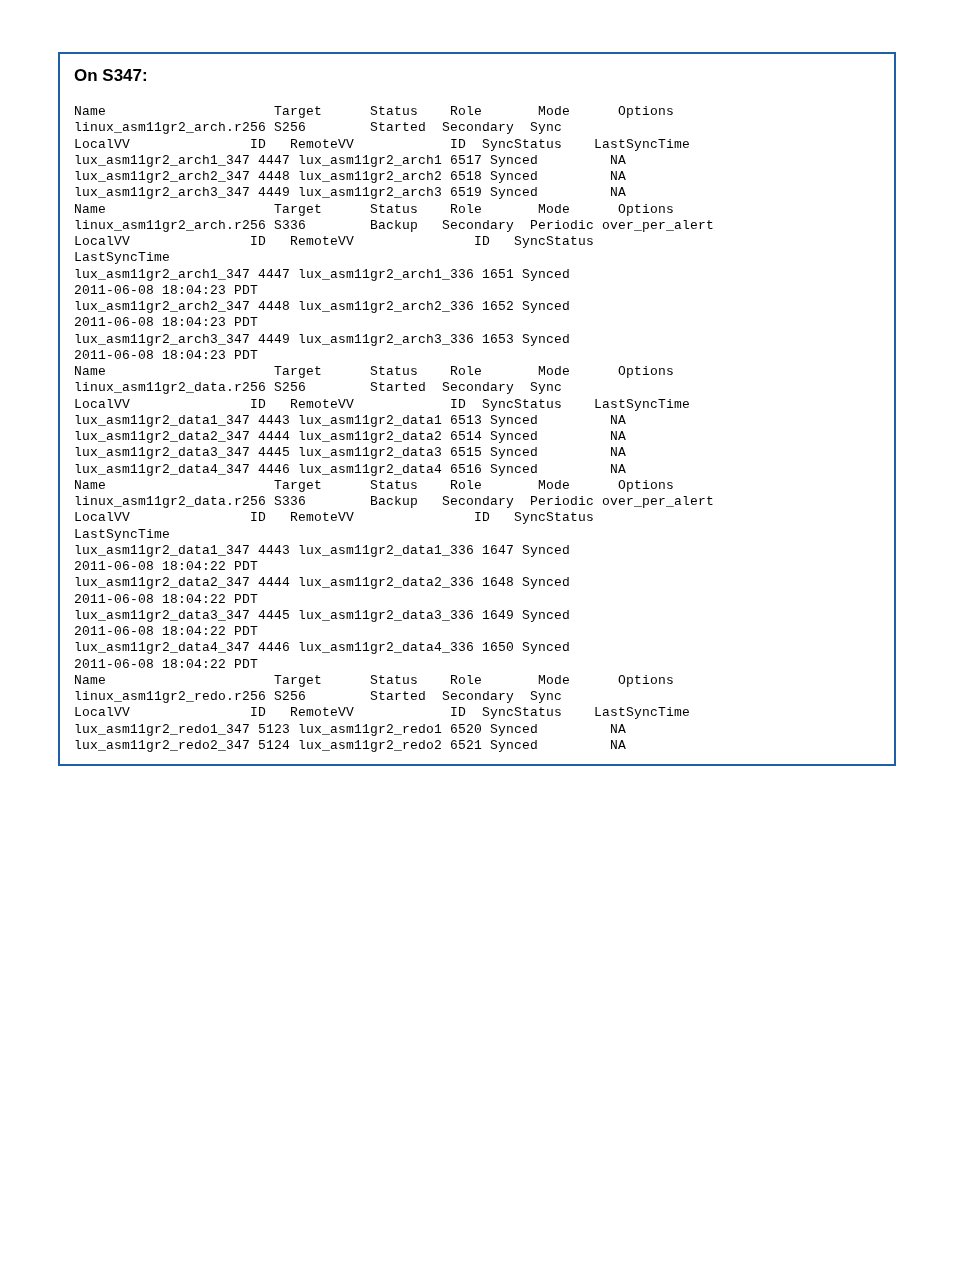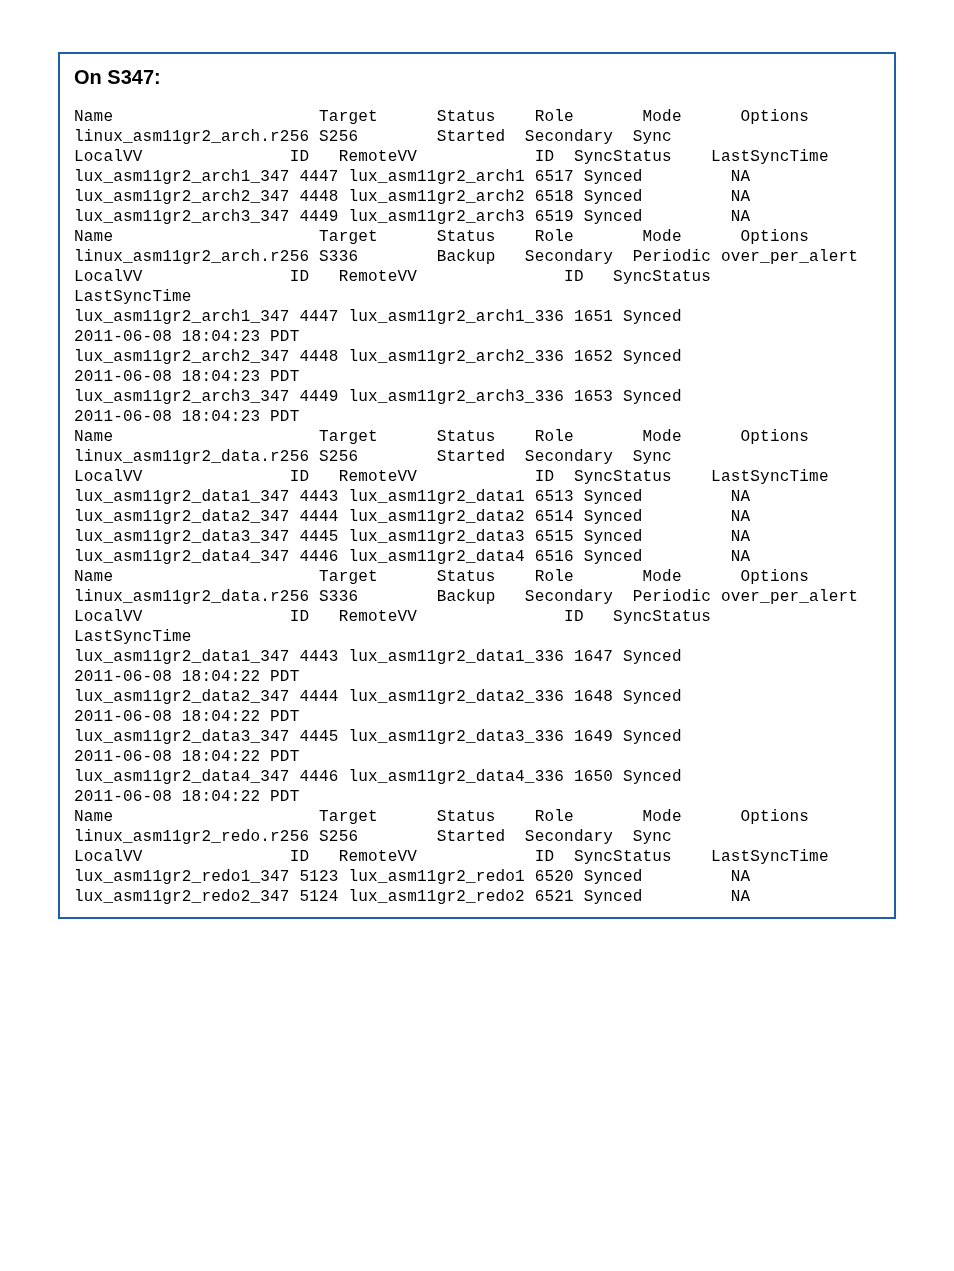--- a/index.html
+++ b/index.html
@@ -1,19 +1,19 @@
 <!DOCTYPE html>
 <html><head>
   <meta charset="utf-8">
   <style>
     body{margin:0;padding:0;background:#fff;font-family:Arial,sans-serif;width:954px}
     .page{padding:52px 58px 40px 58px}
     .box{border:2px solid #1f5fa8;padding:12px 14px 10px 14px}
-    .box-title{font-size:20px;font-weight:700;color:#000;margin-bottom:18px}
-    pre{font-family:"Courier New",monospace;font-size:16px;line-height:1.25;margin:0;white-space:pre;color:#000;letter-spacing:.2px}
+    .box-title{font-size:17px;font-weight:700;color:#000;margin-bottom:18px}
+    pre{font-family:"Courier New",monospace;font-size:13px;line-height:1.25;margin:0;white-space:pre;color:#000;letter-spacing:.2px}
   </style>
 </head>
 <body>
 
 <div class="page">
   <div class="box">
     <div class="box-title">On S347:</div>
     <pre>Name                     Target      Status    Role       Mode      Options
 linux_asm11gr2_arch.r256 S256        Started  Secondary  Sync
 LocalVV               ID   RemoteVV            ID  SyncStatus    LastSyncTime

